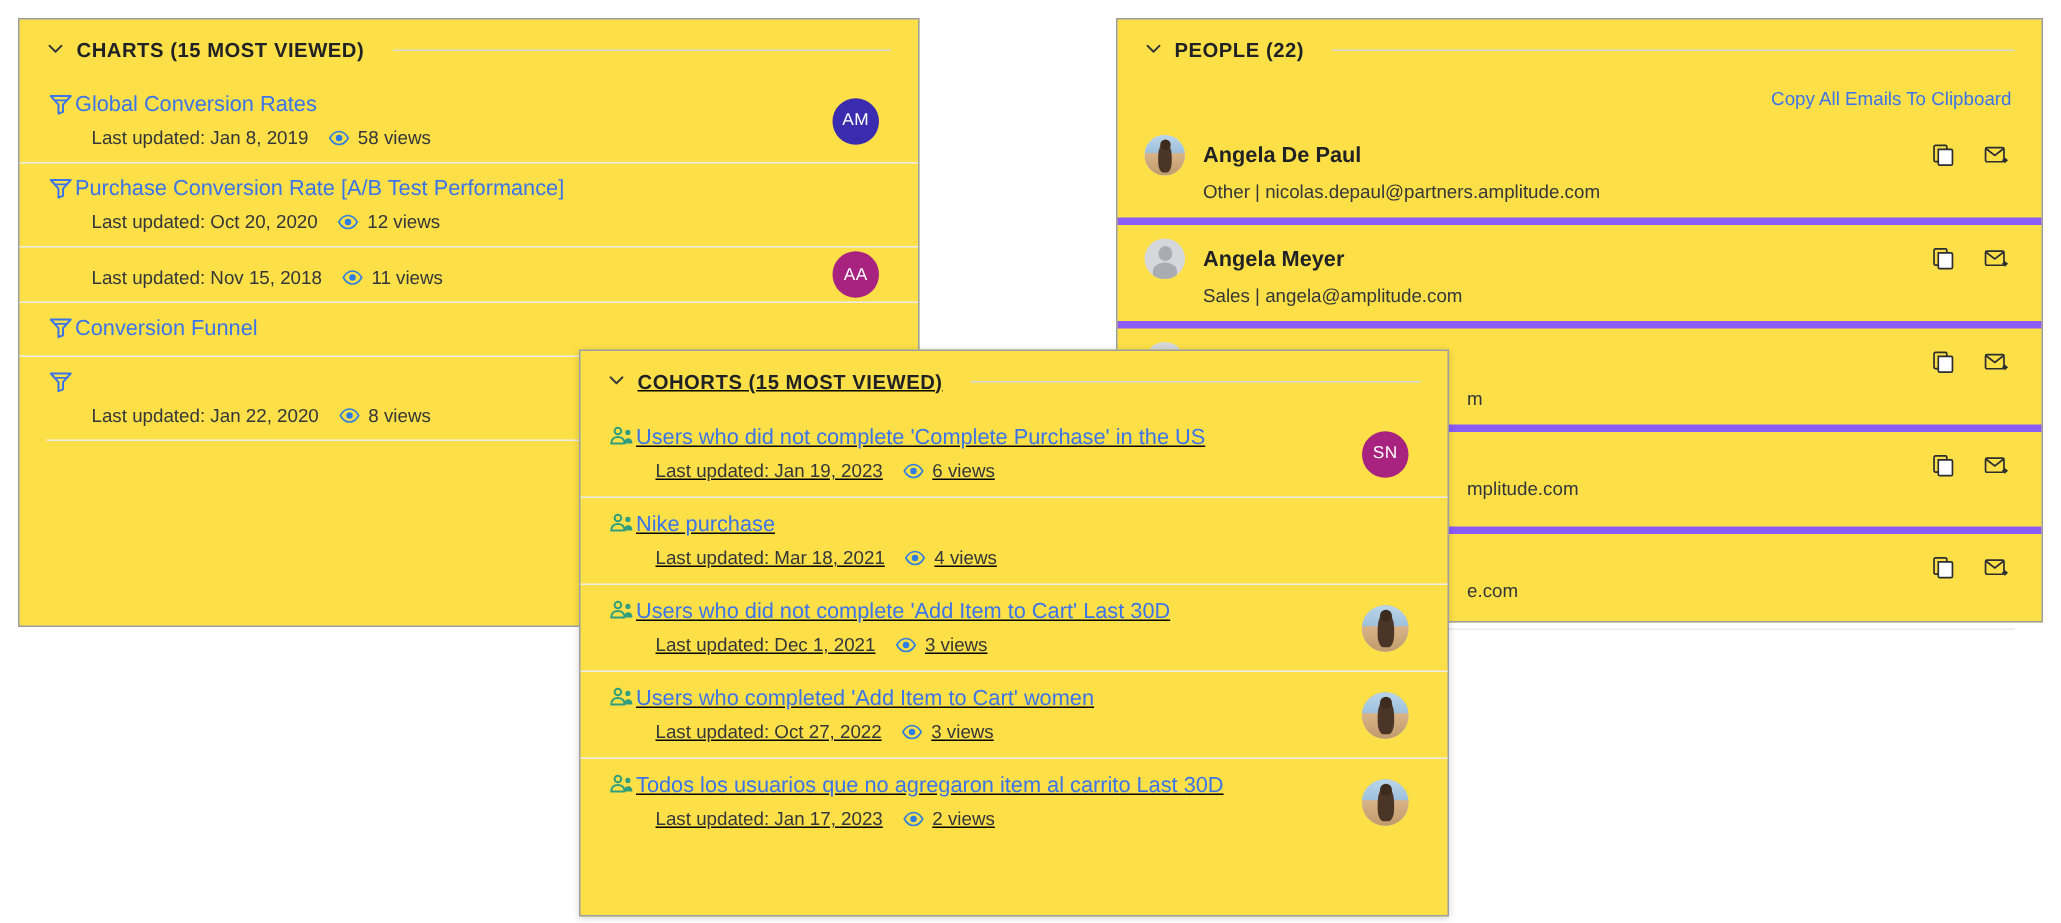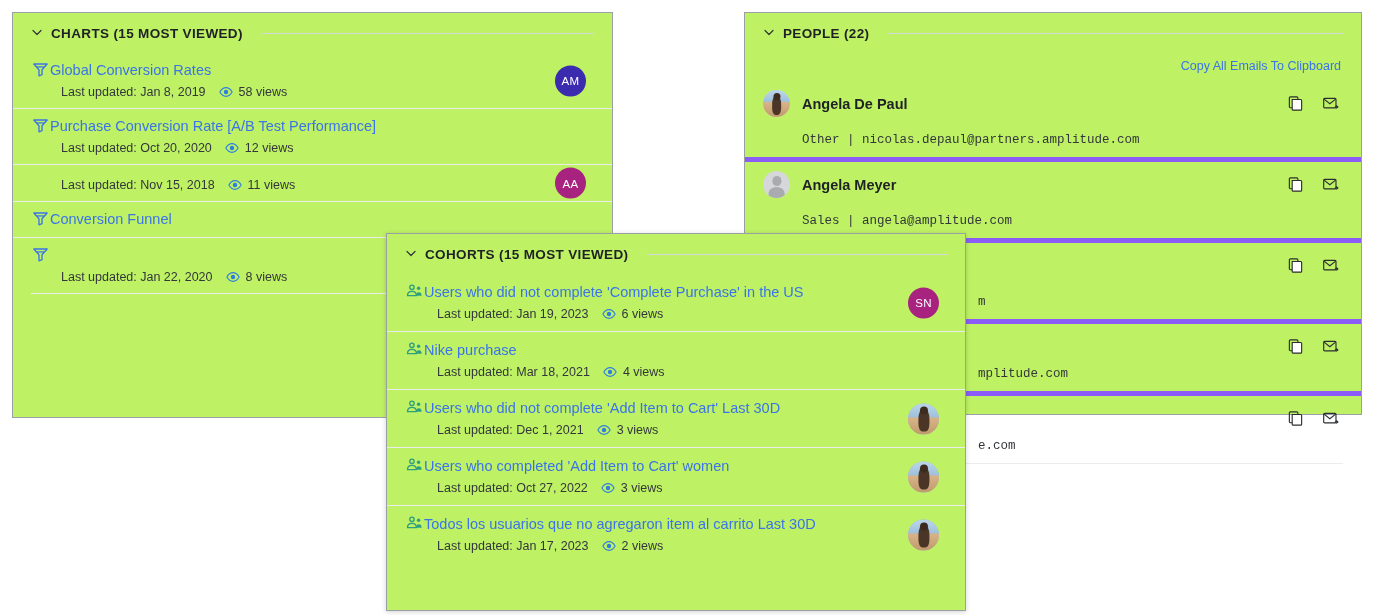--- a/index.html
+++ b/index.html
@@ -7,21 +7,21 @@
   body{
     width:1374px;height:615px;
     background:#ffffff;
     font-family:"Liberation Sans","DejaVu Sans",sans-serif;
     position:relative;
     overflow:hidden;
     -webkit-font-smoothing:antialiased;
   }
   .panel{
     position:absolute;
-    background:#bef264;
+    background:#fde047;
     border:1px solid #9aa0a6;
     box-sizing:border-box;
   }
   
   .panel-head{
     display:flex;align-items:center;
     gap:9px;
     padding:0 18px;
     height:40px;
   }
@@ -125,34 +125,35 @@
   .person-main{display:flex;align-items:center;gap:12px;}
   .p-avatar{
     position:relative;
     width:27px;height:27px;border-radius:50%;
     flex:0 0 auto;overflow:hidden;background:#d5d7da;
   }
   .p-name{
     font-size:14.5px;font-weight:bold;color:#1f2124;white-space:nowrap;
   }
   .p-meta{
-    margin-top:16px;padding-left:39px;
-    font-size:12.5px;color:#33363a;white-space:nowrap;font-family:Liberation Mono, monospace;
+    margin-top:4px;padding-left:39px;
+    font-size:12.5px;color:#33363a;white-space:nowrap;
   }
   .p-actions{
     position:absolute;right:22px;top:14px;
     display:flex;align-items:center;gap:18px;
   }
   .act-icon{width:17px;height:17px;display:block;}
 
   
   #cohorts-panel{
     left:386px;top:233px;width:580px;height:378px;
     box-shadow:0 1px 5px rgba(0,0,0,.18);
     z-index:20;
+    text-decoration:underline;
   }
   #cohorts-panel .row{padding:8px 18px 10px 18px;}
   #cohorts-panel .row-sub{padding-left:32px;}
   .cohort-link{color:#3b74e8;}
 </style>
 </head>
 <body>
 
 <div class="panel" id="charts-panel">
 

